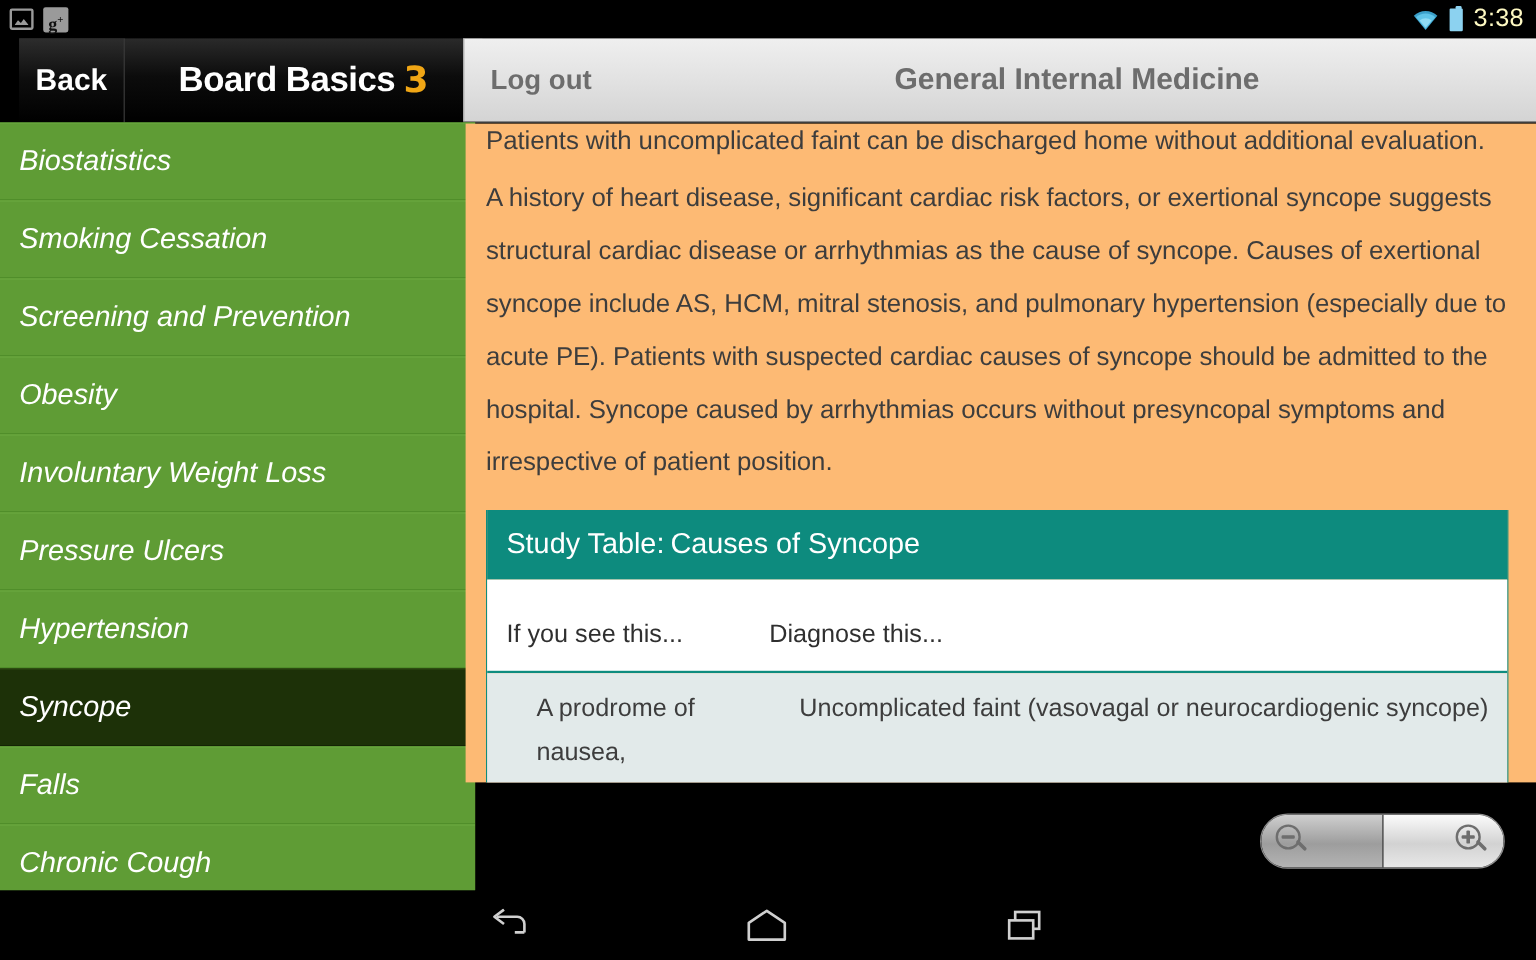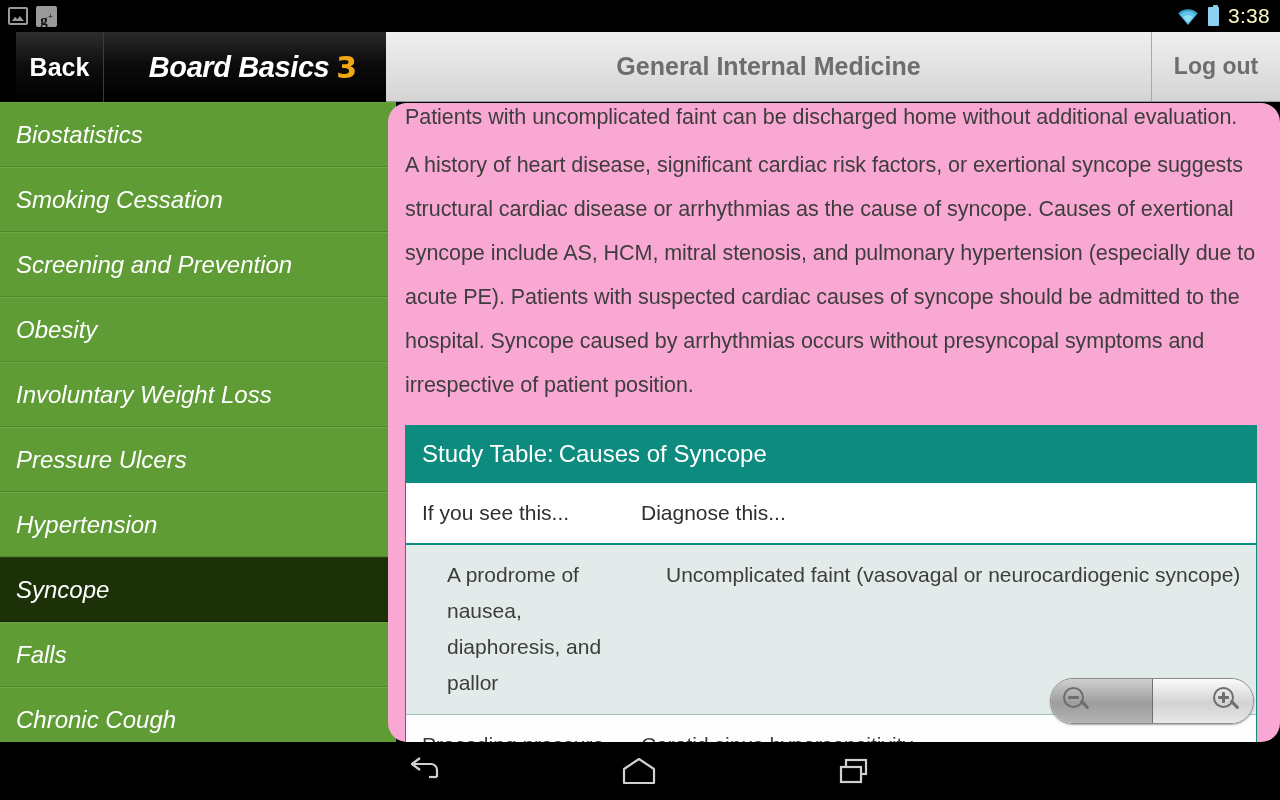--- a/index.html
+++ b/index.html
@@ -56,21 +56,21 @@
     width:88px; display:flex; align-items:center; justify-content:center;
     color:#fff; font-size:25px; font-weight:bold;
     border-right:1px solid #3b3b3b;
     background:linear-gradient(180deg,#2d2d2d 0%, #0d0d0d 50%, #000 100%);
   }
   #app-logo{
     flex:1; display:flex; align-items:center; justify-content:center;
     gap:7px;
   }
   #app-logo .logo-main{
-    color:#fff; font-size:29px; font-weight:bold; letter-spacing:-0.4px;font-style:italic;
+    color:#fff; font-size:29px; font-weight:bold; letter-spacing:-0.4px;
   }
   #app-logo .logo-num{
     color:#f0a615; font-size:30px; font-weight:bold;
     font-family:"DejaVu Sans", sans-serif;
   }
 
   
   #content-header{
     position:absolute; left:386px; top:32px; width:894px; height:70px;
     background:linear-gradient(180deg,#efefef 0%, #e2e2e2 50%, #d4d4d4 100%);
@@ -100,22 +100,22 @@
     border-top:1px solid #6aa840;
   }
   .side-item.selected{
     background:#1d3108;
     border-bottom:1px solid #132104;
     border-top:1px solid #2a4410;
   }
 
   
   #content{
-    position:absolute; left:388px; top:103px; width:892px; height:639px;
-    background:#f9a8d4; overflow:hidden;border-radius:19px;
+    position:absolute; left:388px; top:103px; width:892px; height:549px;
+    background:#fdba74; overflow:hidden;
   }
   #content-inner{ padding:0 20px 0 17px; margin-top:-8px; }
   .para{
     color:#3d3d3d; font-size:21.5px; line-height:44px;
     margin-bottom:0px; letter-spacing:-0.05px;
   }
   .para + .para{ margin-top:4px; }
 
   
   #study-table{
@@ -130,21 +130,21 @@
   .t-row{ display:flex; }
   .t-row.head{ background:#fff; border-bottom:2px solid #0e8c7f; }
   .t-row.alt { background:#e2eaea;padding-left:25px; }
   .t-row.plain{ background:#fdfdfd; }
   .t-cell{
     font-size:21px; color:#3d3d3d; line-height:36px;
     padding:13px 10px 13px 16px;
   }
   .t-cell.c1{ width:219px; }
   .t-cell.c2{ flex:1; }
-  .t-row.head .t-cell{ color:#2f2f2f; padding-top:12px; padding-bottom:12px; }
+  .t-row.head .t-cell{ color:#2f2f2f; padding-top:12px; padding-bottom:12px;margin-top:16px; }
   .t-row.alt .t-cell, .t-row.plain .t-cell{ padding-top:12px; }
   .t-row.alt { border-bottom:1px solid #9fc3c0; }
 
   
   #zoom-control{
     position:absolute; left:1050px; top:678px; width:204px; height:46px;
     border-radius:23px; display:flex; overflow:hidden;
     box-shadow:0 1px 2px rgba(0,0,0,.35);
     border:1px solid #8d8d8d;
   }
@@ -209,22 +209,22 @@
 
 <div id="app-bar">
   <div id="back-button">Back</div>
   <div id="app-logo">
     <span class="logo-main">Board Basics</span>
     <span class="logo-num">3</span>
   </div>
 </div>
 
 <div id="content-header">
+  <div id="logout-button">Log out</div>
   <div id="header-title">General Internal Medicine</div>
-  <div id="logout-button">Log out</div>
 </div>
 
 <div id="sidebar">
     <div class="side-item">
       <span>Biostatistics</span>
     </div>
     <div class="side-item">
       <span>Smoking Cessation</span>
     </div>
     <div class="side-item">

